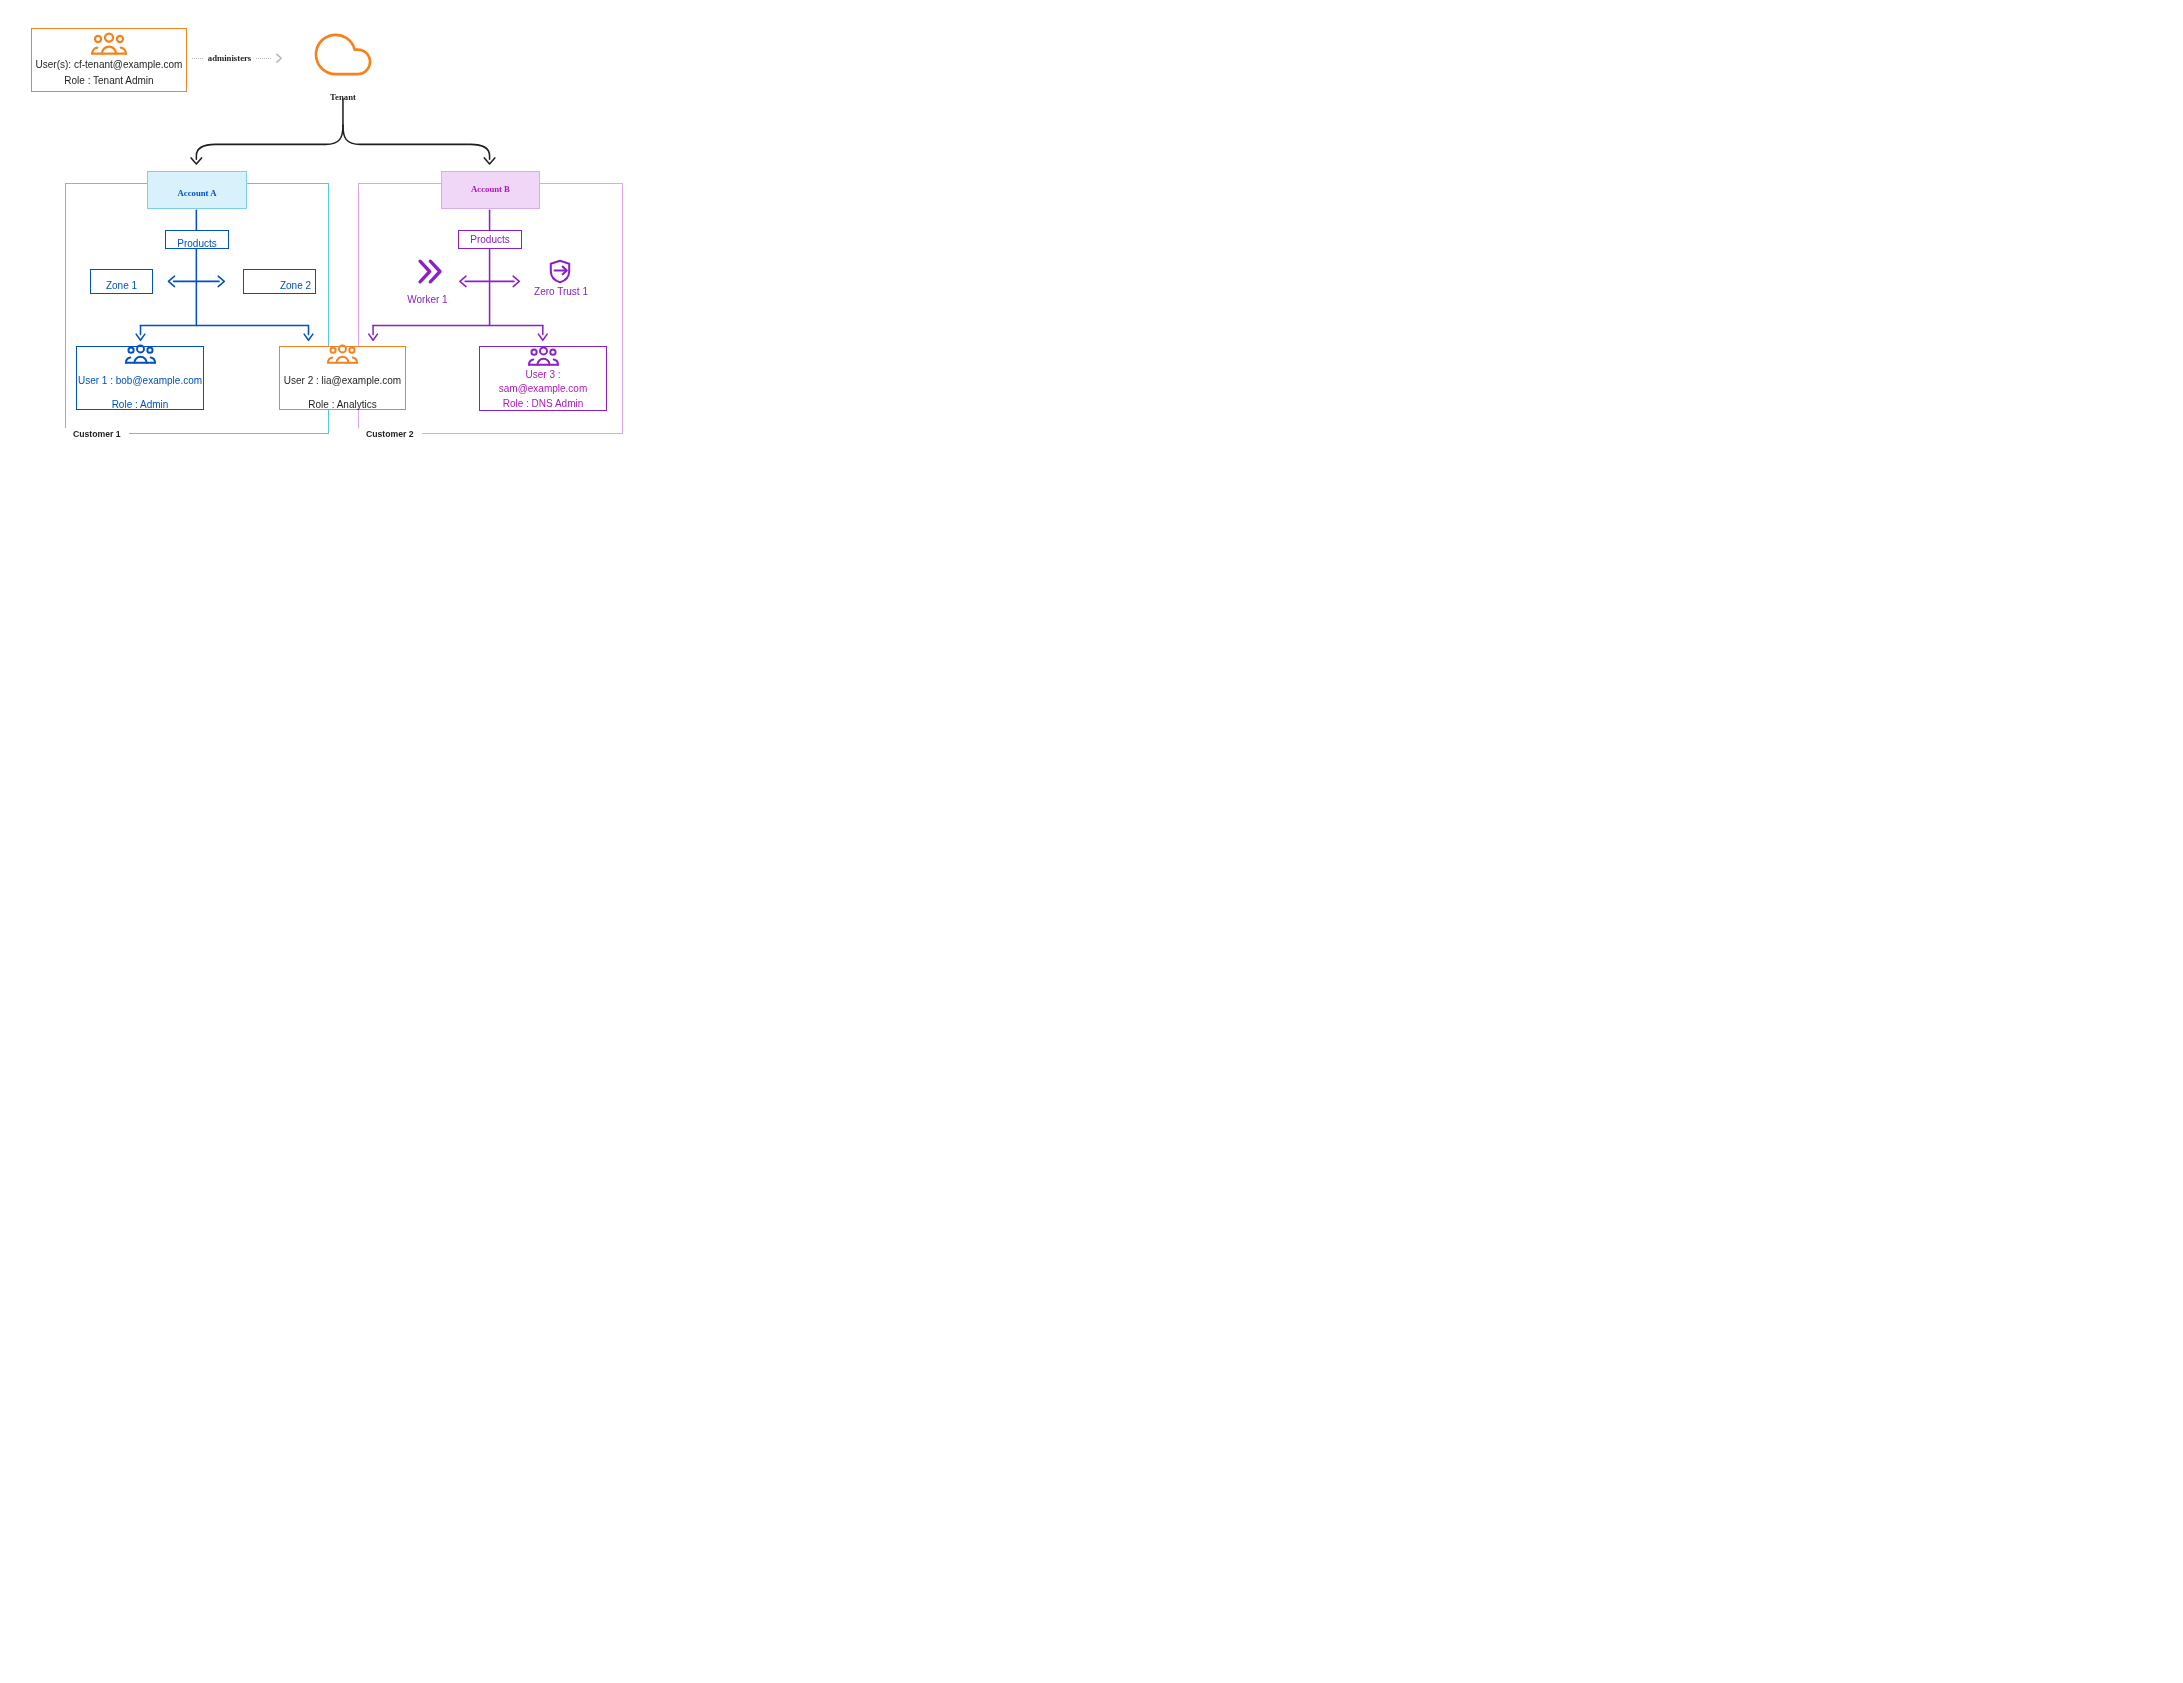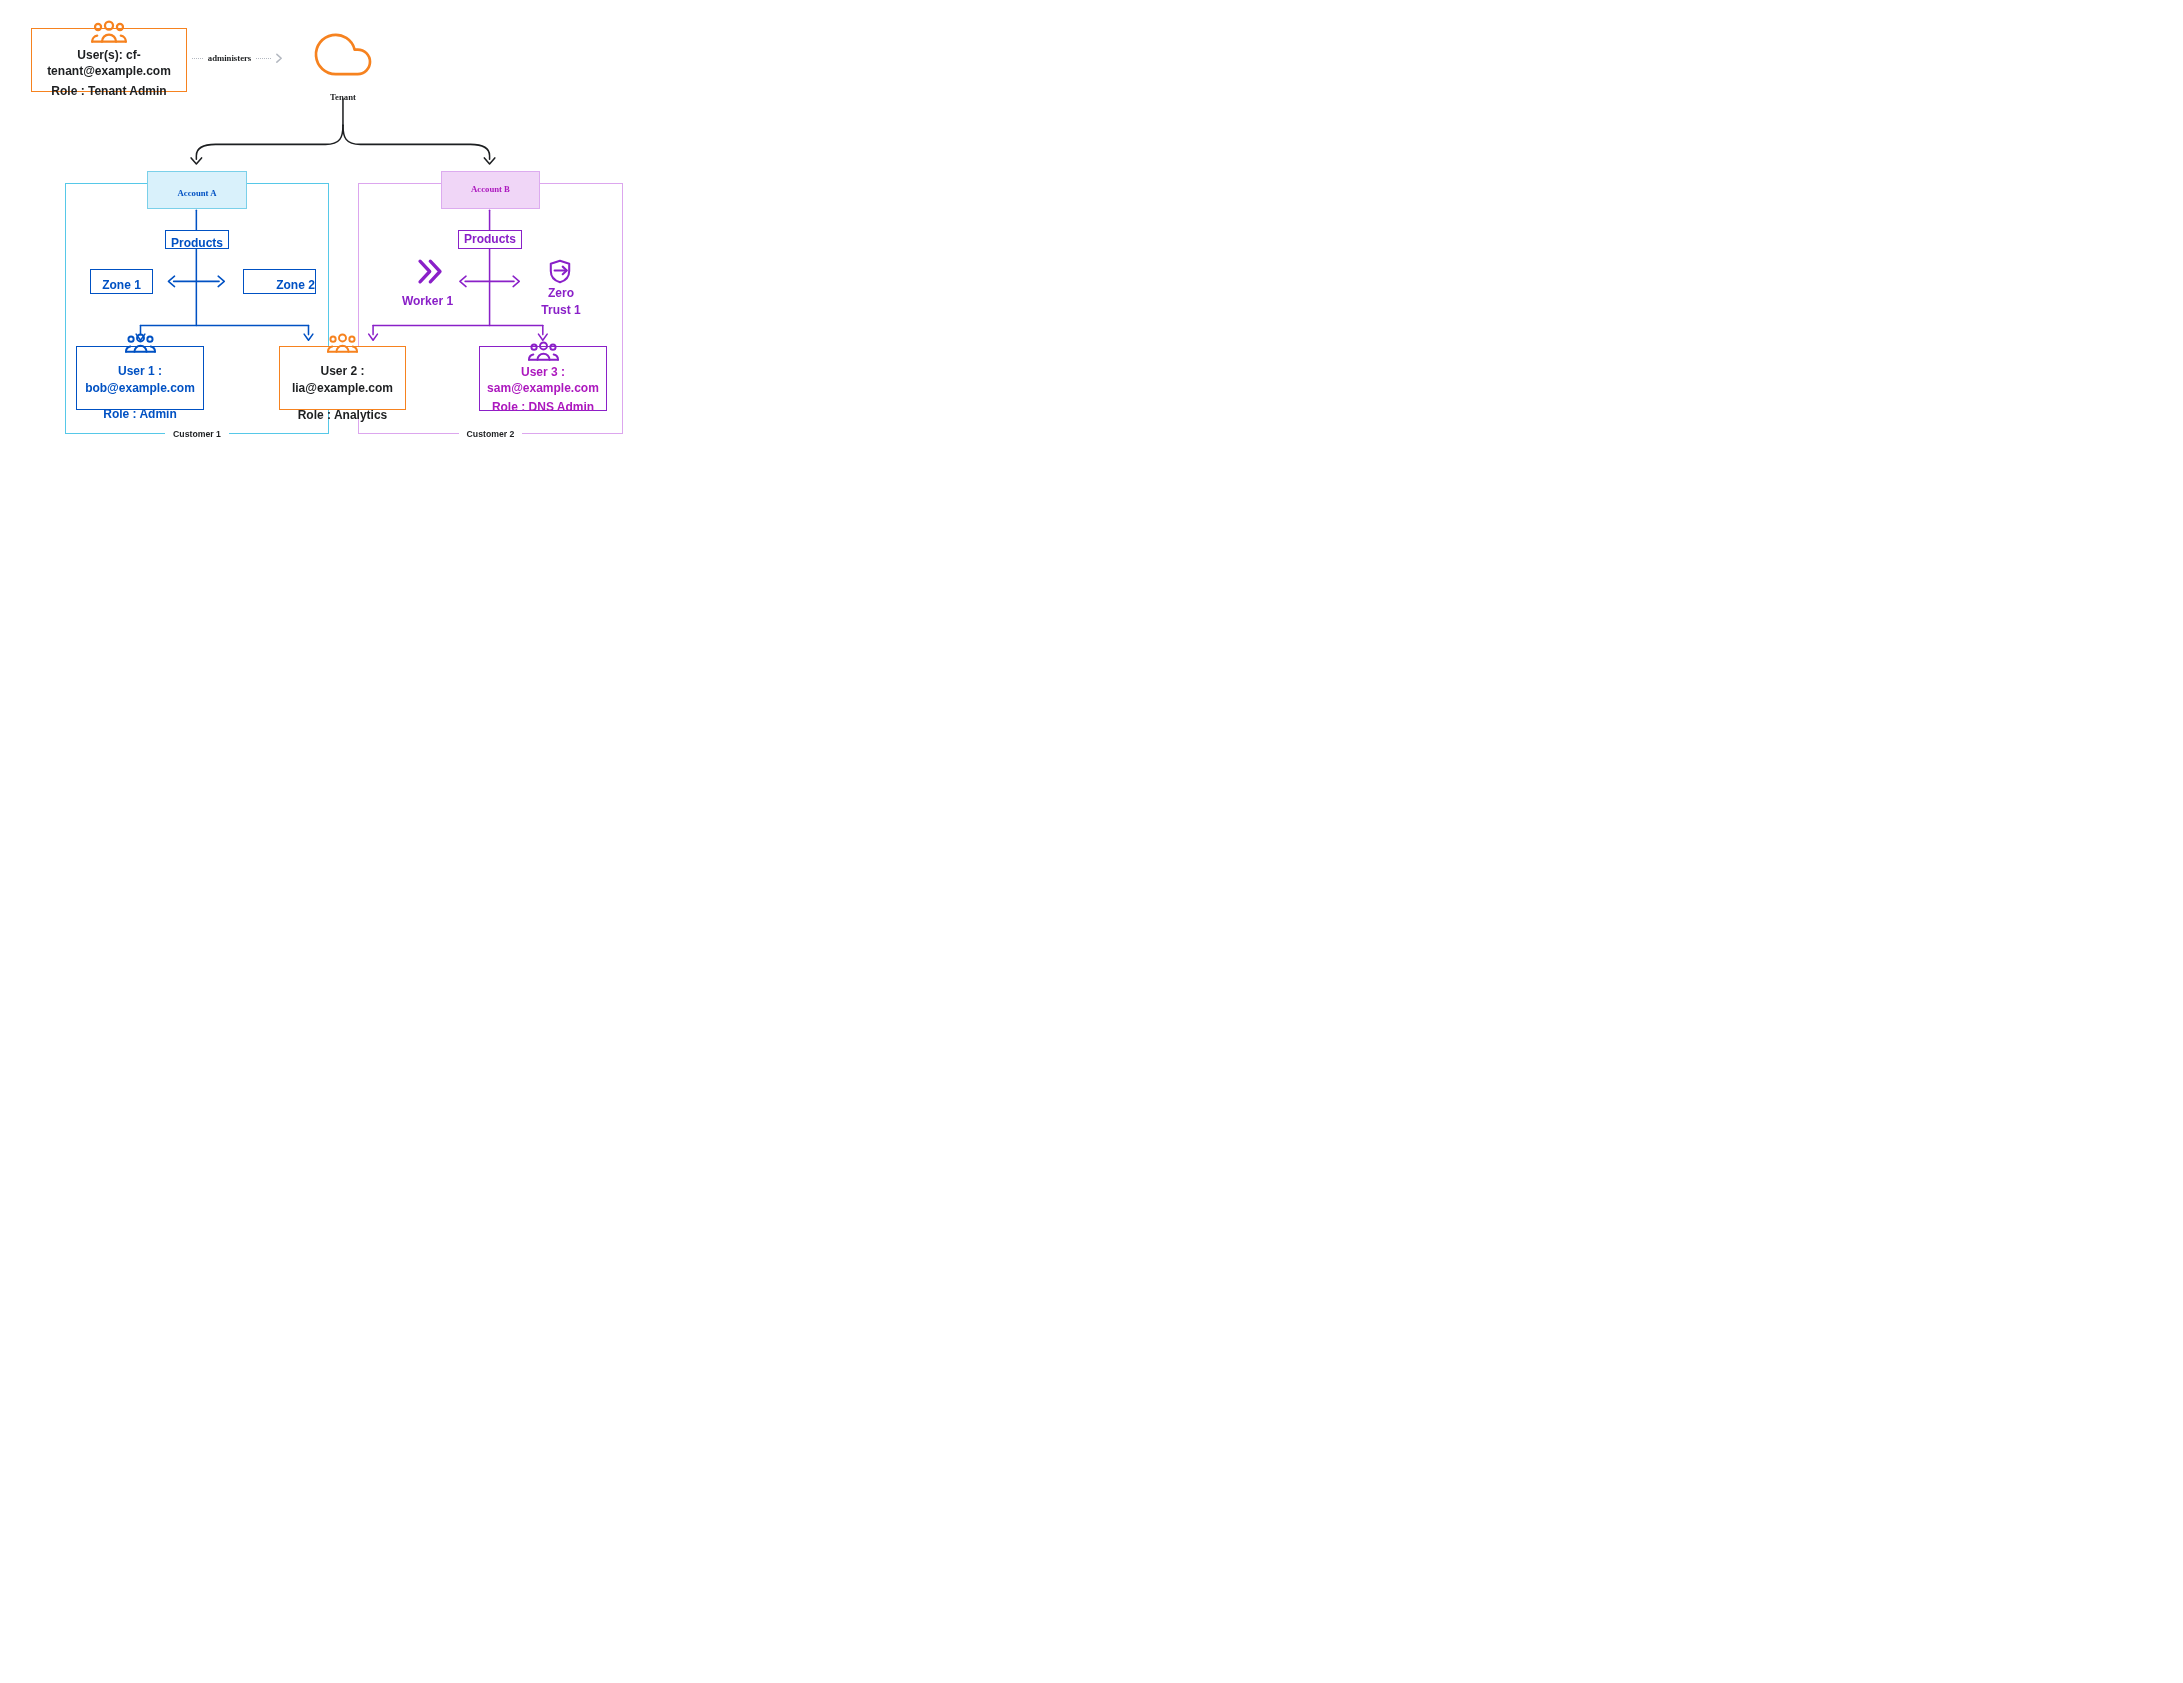--- a/index.html
+++ b/index.html
@@ -21,21 +21,21 @@
     position:relative;width:682px;height:472px;background:#fff;
     font-family:"Liberation Sans",sans-serif;color:var(--ink);overflow:hidden;
   }
   .node{
     position:absolute;box-sizing:border-box;background:#fff;
     display:flex;flex-direction:column;align-items:center;justify-content:center;
     text-align:center;z-index:3;
   }
   .container{position:absolute;box-sizing:border-box;z-index:1;}
   .connectors{position:absolute;left:0;top:0;z-index:2;pointer-events:none;}
-  .lbl17{font-size:12px;font-weight:700;line-height:1.4;}
+  .lbl17{font-size:10px;font-weight:400;line-height:1.4;}
   .lbl20{font-size:8.7px;font-weight:700;line-height:1.3;font-family:Liberation Serif, serif;}
   .blue-text{color:var(--blue);margin-top:8px;}
   .purple-text{color:var(--purple);}
   .magenta-text{color:var(--magenta);}
   .ink-text{color:var(--ink);}
 
   
   .tenant-admin{left:31px;top:28px;width:156px;height:64px;border:1.7px solid var(--orange);gap:2.6px;}
   .icon-wrap{display:flex;align-items:center;justify-content:center;}
 
@@ -70,21 +70,21 @@
   .worker-label{position:absolute;left:398px;top:293px;width:59px;text-align:center;z-index:3;}
   .zt-icon{position:absolute;left:547px;top:257px;width:26px;height:29px;z-index:3;color:var(--purple);}
   .zt-label{position:absolute;left:534px;top:285px;width:54px;text-align:center;z-index:3;}
 
   
   .user1{left:76px;top:346px;width:128px;height:64px;border:1.7px solid var(--blue);gap:1.7px;}
   .user2{left:279px;top:346px;width:127px;height:64px;border:1.7px solid var(--orange);gap:10px;}
   .user3{left:479px;top:346px;width:128px;height:65px;border:1.7px solid var(--purple);gap:1.7px;}
 
   
-  .caption-wrap{position:absolute;z-index:4;display:flex;justify-content:center;}
+  .caption-wrap{position:absolute;z-index:4;display:flex;}
   .caption-wrap.c1{left:65px;top:428px;width:264px;}
   .caption-wrap.c2{left:358px;top:428px;width:265px;}
   .caption{background:#fff;padding:0 7.9px;font-size:8.7px;font-weight:700;line-height:12.2px;}
 </style>
 </head>
 <body>
 
 <div class="canvas">
 
   <svg width="0" height="0" style="position:absolute" aria-hidden="true">

